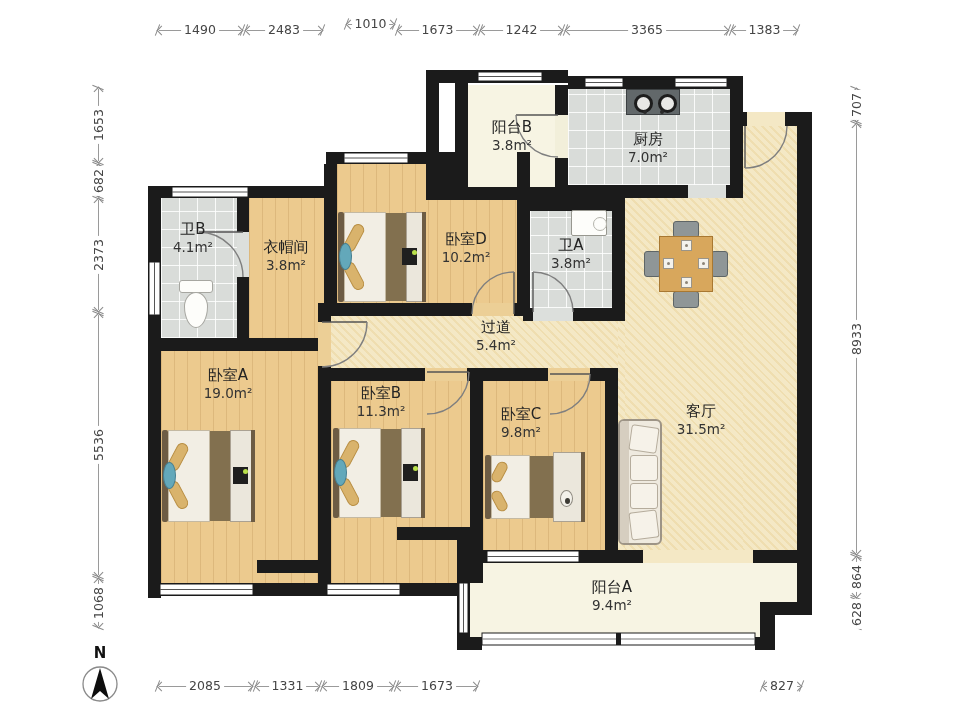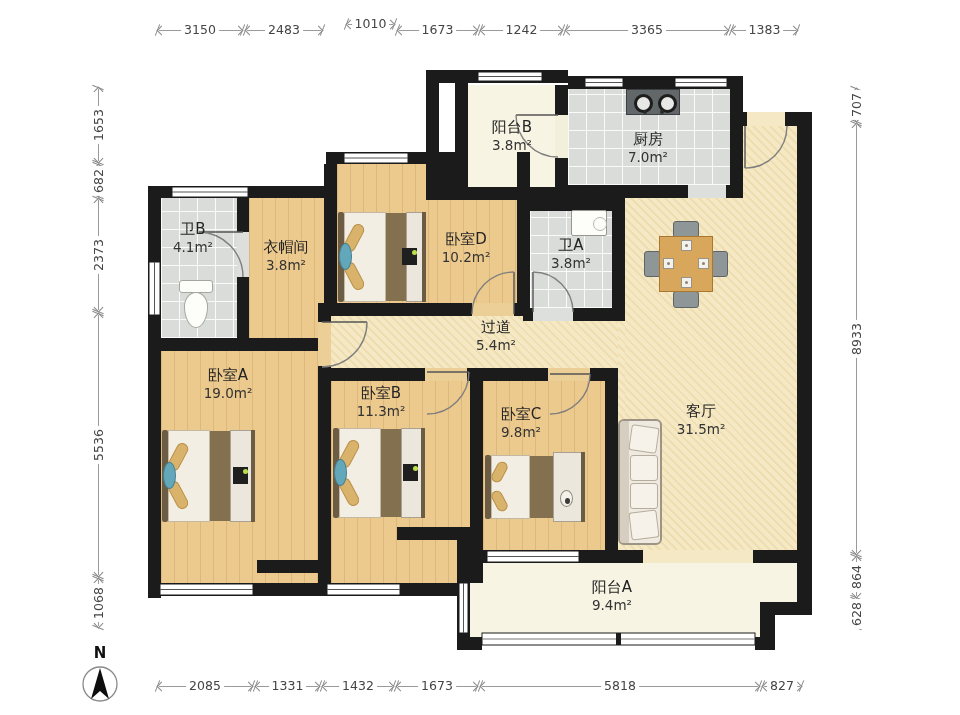--- a/index.html
+++ b/index.html
@@ -339,21 +339,21 @@
     <div>阳台A</div>
       <div class="area">9.4m²</div>
     </div>
 
   <div class="dim-h" style="left:157px;top:22px;width:86px">
       <div class="dl"></div>
       <span class="tk tk1"></span>
       <span class="tk tk2"></span>
       <span class="ah ahl"></span>
       <span class="ah ahr"></span>
-      <span class="lab">3150</span>
+      <span class="lab">1490</span>
     </div>
   <div class="dim-h" style="left:245px;top:22px;width:78px">
       <div class="dl"></div>
       <span class="tk tk1"></span>
       <span class="tk tk2"></span>
       <span class="ah ahl"></span>
       <span class="ah ahr"></span>
       <span class="lab">2483</span>
     </div>
   <div class="dim-h" style="left:346px;top:16px;width:49px">
@@ -412,37 +412,29 @@
       <span class="ah ahl"></span>
       <span class="ah ahr"></span>
       <span class="lab">1331</span>
     </div>
   <div class="dim-h" style="left:322px;top:678px;width:72px">
       <div class="dl"></div>
       <span class="tk tk1"></span>
       <span class="tk tk2"></span>
       <span class="ah ahl"></span>
       <span class="ah ahr"></span>
-      <span class="lab">1432</span>
+      <span class="lab">1809</span>
     </div>
   <div class="dim-h" style="left:396px;top:678px;width:82px">
       <div class="dl"></div>
       <span class="tk tk1"></span>
       <span class="tk tk2"></span>
       <span class="ah ahl"></span>
       <span class="ah ahr"></span>
       <span class="lab">1673</span>
-    </div>
-  <div class="dim-h" style="left:480px;top:678px;width:280px">
-      <div class="dl"></div>
-      <span class="tk tk1"></span>
-      <span class="tk tk2"></span>
-      <span class="ah ahl"></span>
-      <span class="ah ahr"></span>
-      <span class="lab">5818</span>
     </div>
   <div class="dim-h" style="left:762px;top:678px;width:40px">
       <div class="dl"></div>
       <span class="tk tk1"></span>
       <span class="tk tk2"></span>
       <span class="ah ahl"></span>
       <span class="ah ahr"></span>
       <span class="lab">827</span>
     </div>
 

